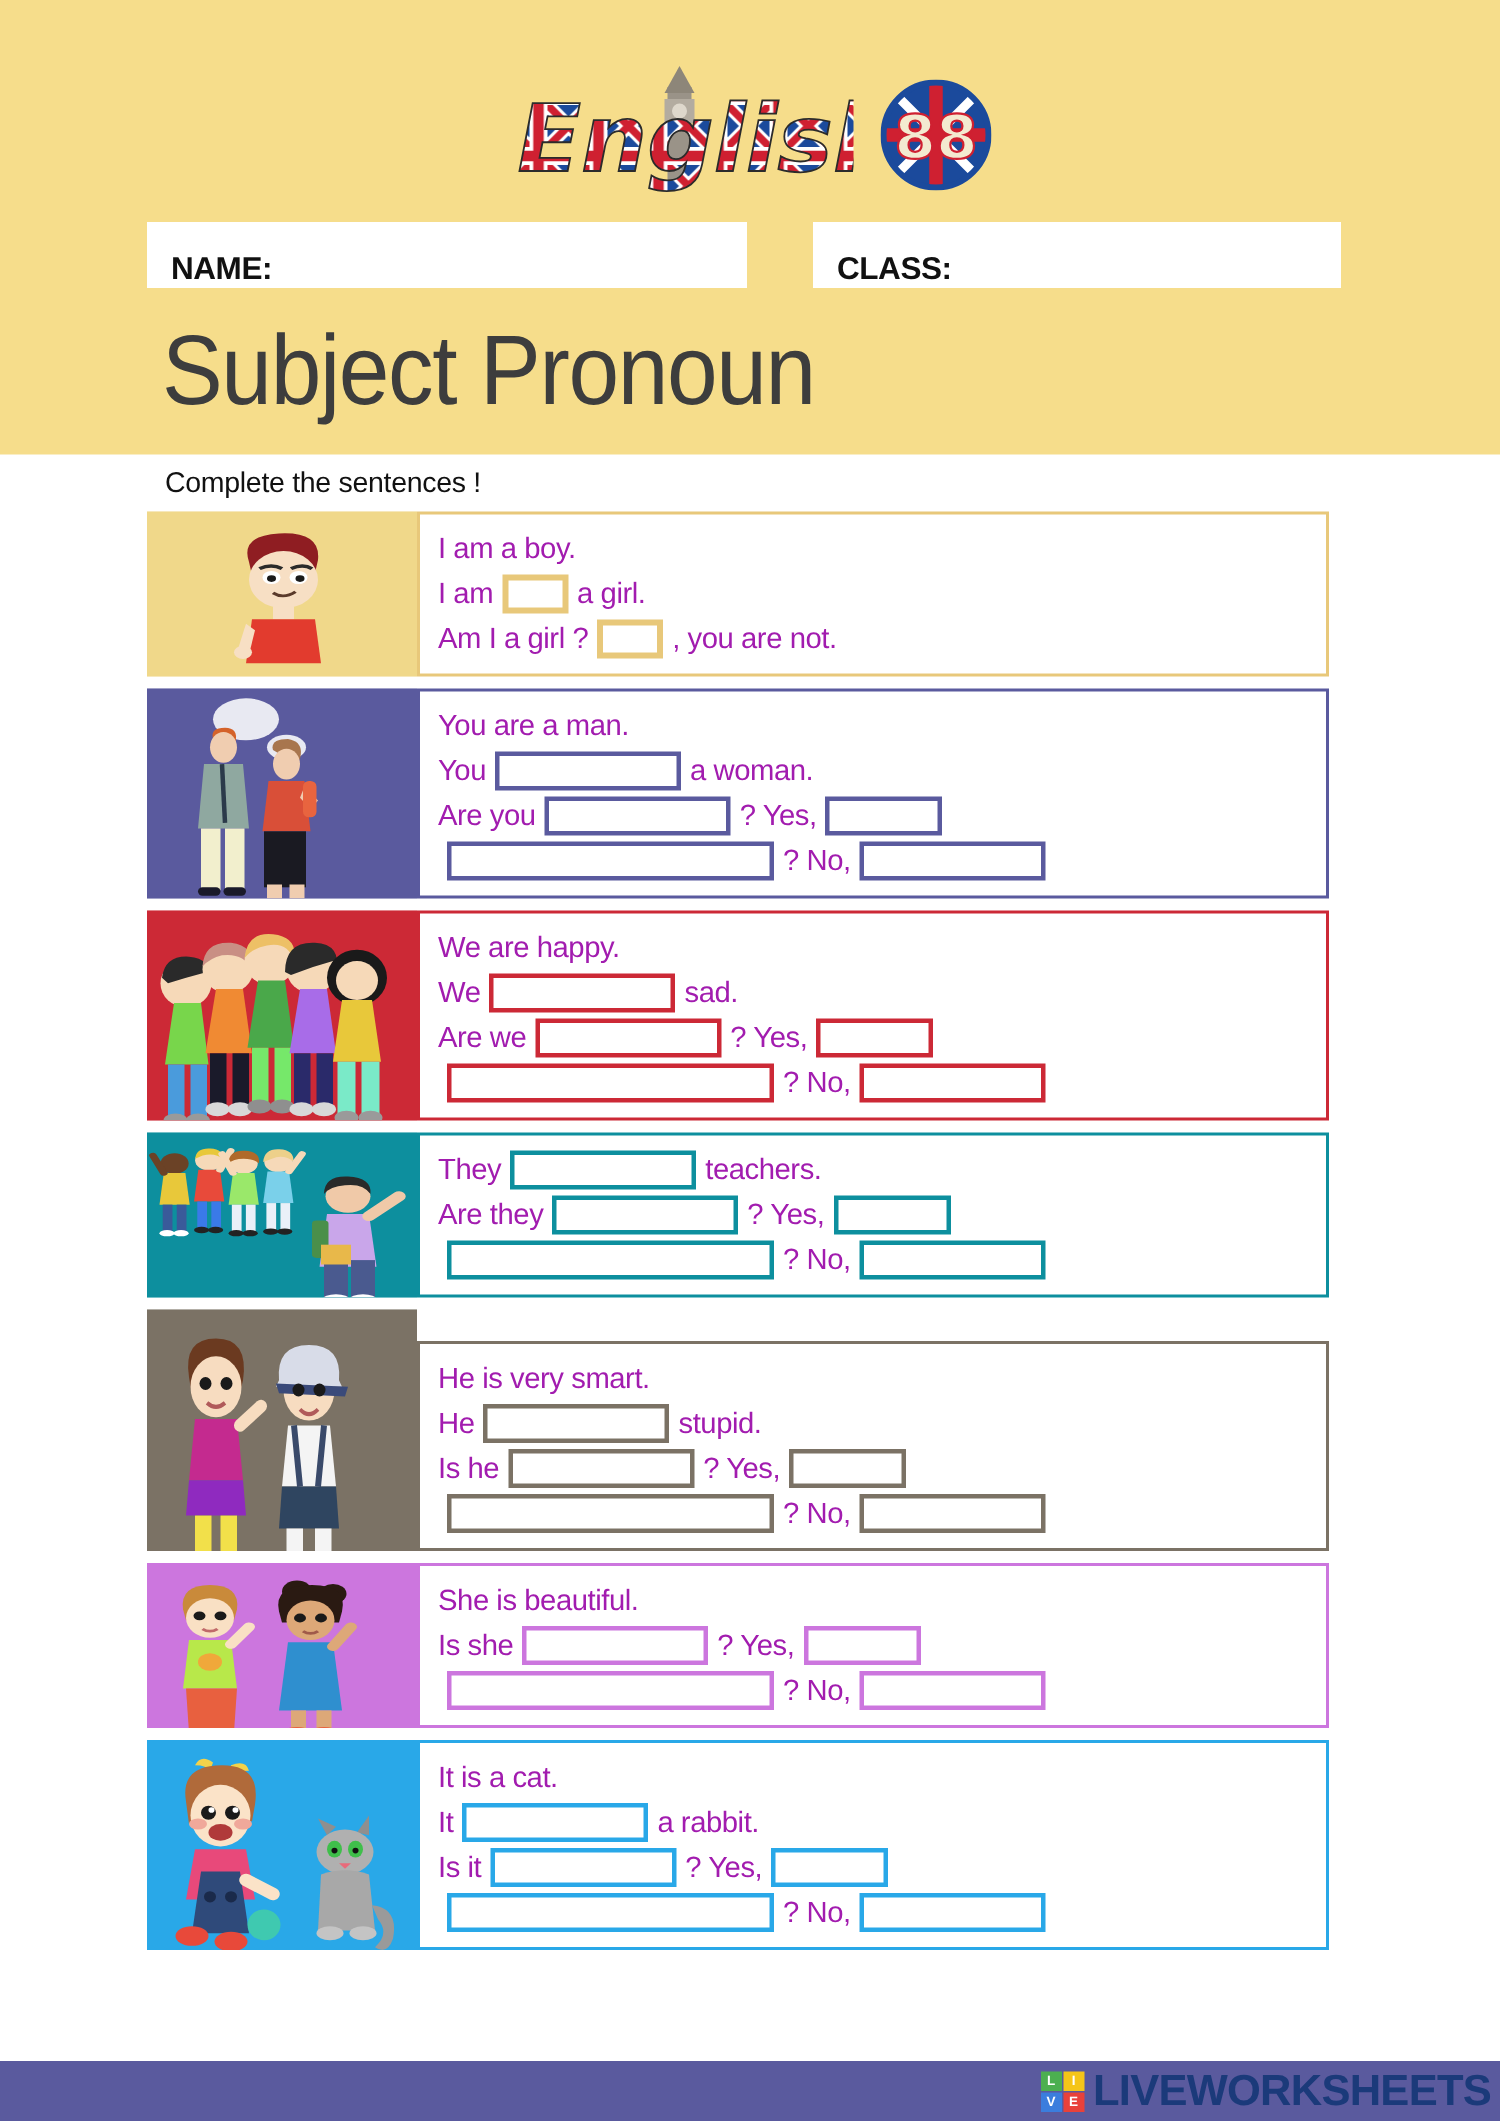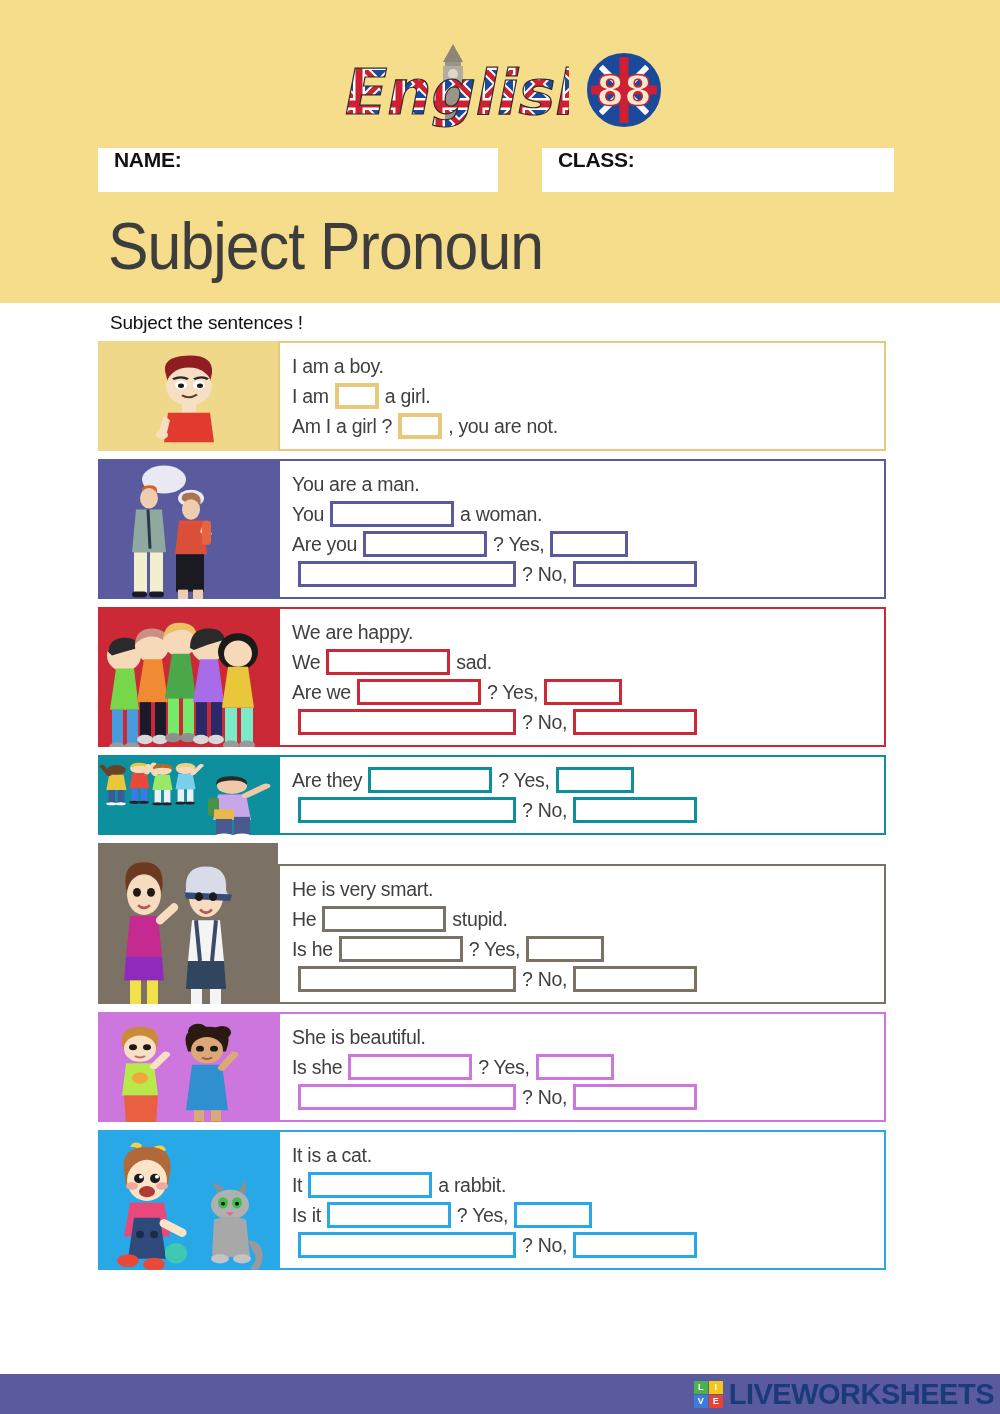--- a/index.html
+++ b/index.html
@@ -20,21 +20,21 @@
     position:absolute;left:320px;top:42px;width:360px;height:96px;
     display:flex;align-items:center;justify-content:center;gap:18px;
   }
   .logo-english{position:relative;width:230px;height:92px;}
   .logo-english svg{display:block;}
   .logo-badge{width:74px;height:74px;}
 
   .field-row{position:absolute;left:0;top:148px;width:1000px;height:44px;}
   .field{
     position:absolute;height:44px;background:#ffffff;
-    display:flex;align-items:flex-start;
+    display:flex;align-items:flex-end;
     box-sizing:border-box;padding-left:16px;
   }
   .field-name{left:98px;width:400px;}
   .field-class{left:542px;width:352px;}
   .field-label{
     font-size:21px;color:#111111;font-weight:600;
     font-family:"Liberation Sans", sans-serif;
     letter-spacing:-0.3px;
   }
 
@@ -66,21 +66,21 @@
   }
   .ex-thumb svg{position:absolute;left:0;top:0;width:100%;height:100%;}
   .ex-body{
     flex:1 1 auto;background:#ffffff;
     border:2px solid #000;
     box-sizing:border-box;
     padding:8px 10px 8px 12px;
   }
   .sent-line{
     display:flex;align-items:center;flex-wrap:nowrap;
-    font-size:19.5px;color:#404040;font-weight:500;
+    font-size:19.5px;color:#a21caf;font-weight:500;
     line-height:30px;height:30px;letter-spacing:-0.3px;
     white-space:pre;
   }
   .blank{
     display:inline-block;
     background:#ffffff;border:3px solid #000;
     box-sizing:border-box;height:26px;
     margin:0 6px;vertical-align:middle;
   }
   .b-sm{width:44px;}
@@ -164,21 +164,21 @@
     </div>
     <div class="field field-class">
       <span class="field-label">CLASS:</span>
       <span class="field-label"></span>
     </div>
   </div>
 
   <div class="worksheet-title">Subject Pronoun</div>
 </div>
 
-<div class="instruction">Subject the sentences !</div>
+<div class="instruction">Complete the sentences !</div>
 
 <div class="rows" id="rows">
     <div class="ex-row row-gold">
       <div class="ex-thumb" style="background: rgb(240, 216, 138);">
         <svg viewBox="0 0 180 150" preserveAspectRatio="none">
           <rect width="180" height="150" fill="#f0d88a"></rect>
           <g transform="translate(58,16)">
             <path d="M10,30 Q4,6 30,4 Q58,2 56,28 L54,40 L12,42 Z" fill="#8f1d22"></path>
             <ellipse cx="33" cy="46" rx="23" ry="26" fill="#f7dfc4"></ellipse>
             <circle cx="25" cy="44" r="6" fill="#fff"></circle>
@@ -351,20 +351,21 @@
             <rect x="-2" y="40" width="11" height="34" rx="3" fill="#4a8f4a"></rect>
             <rect x="6" y="76" width="16" height="34" fill="#4a5a8f"></rect>
             <rect x="24" y="76" width="16" height="34" fill="#4a5a8f"></rect>
             <ellipse cx="14" cy="112" rx="9" ry="5" fill="#fff"></ellipse>
             <ellipse cx="32" cy="112" rx="9" ry="5" fill="#fff"></ellipse>
             <rect x="4" y="62" width="20" height="18" fill="#e8b84a"></rect>
           </g>
         </svg>
       </div>
       <div class="ex-body" style="border-color: rgb(13, 143, 158);">
+        <div class="sent-line"><span>They</span><span class="blank b-lg" style="border-color: rgb(13, 143, 158);"></span><span>teachers.</span></div>
         <div class="sent-line"><span>Are they</span><span class="blank b-lg" style="border-color: rgb(13, 143, 158);"></span><span>? Yes,</span><span class="blank b-md" style="border-color: rgb(13, 143, 158);"></span></div>
         <div class="sent-line"><span class="blank b-xl" style="border-color: rgb(13, 143, 158);"></span><span>? No,</span><span class="blank b-lg" style="border-color: rgb(13, 143, 158);"></span></div>
       </div>
     </div>
     <div class="ex-row">
       <div class="ex-thumb" style="background: rgb(123, 114, 101);">
         <svg viewBox="0 0 180 150" preserveAspectRatio="none">
           <rect width="180" height="150" fill="#7b7265"></rect>
           <g transform="translate(24,16)">
             <path d="M4,26 Q0,2 22,2 Q44,2 40,28 L38,36 L6,38 Z" fill="#6b3a20"></path>

